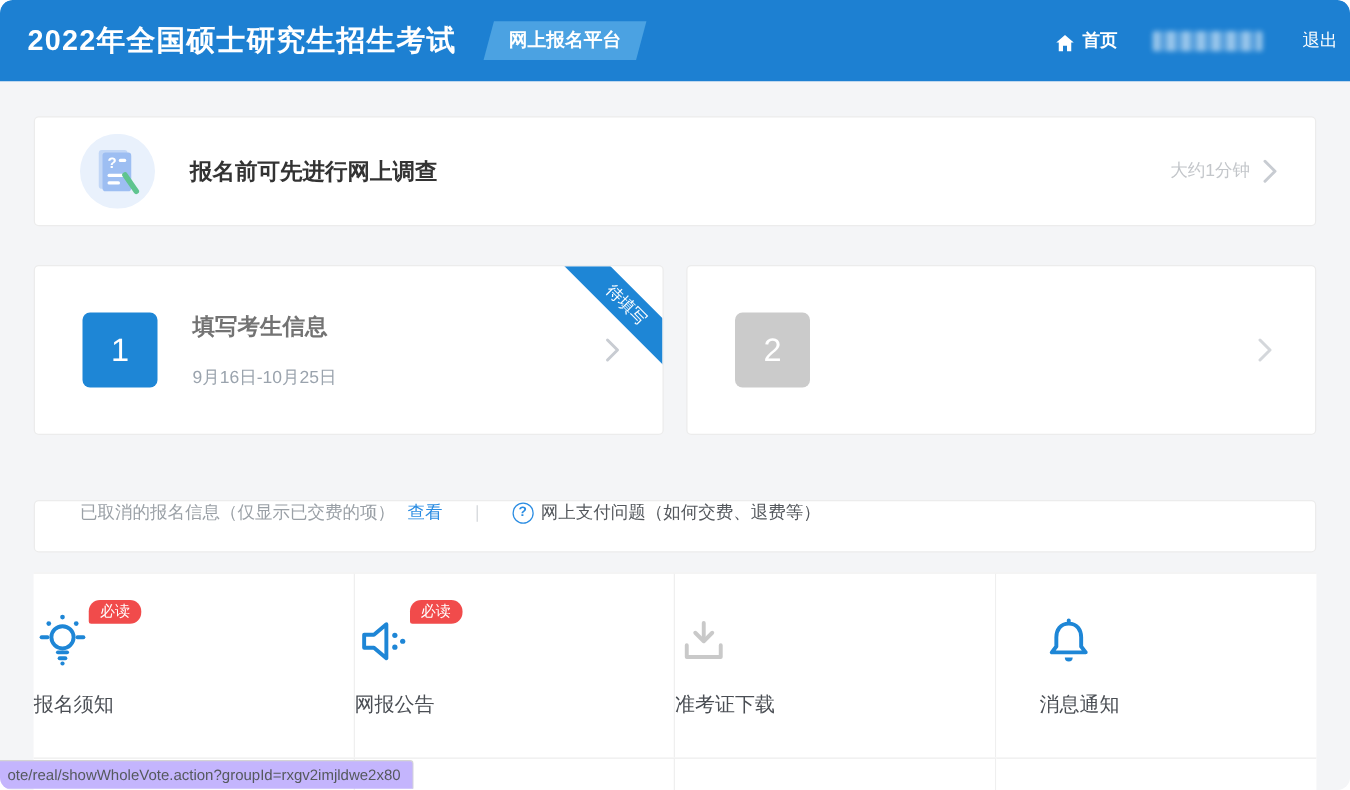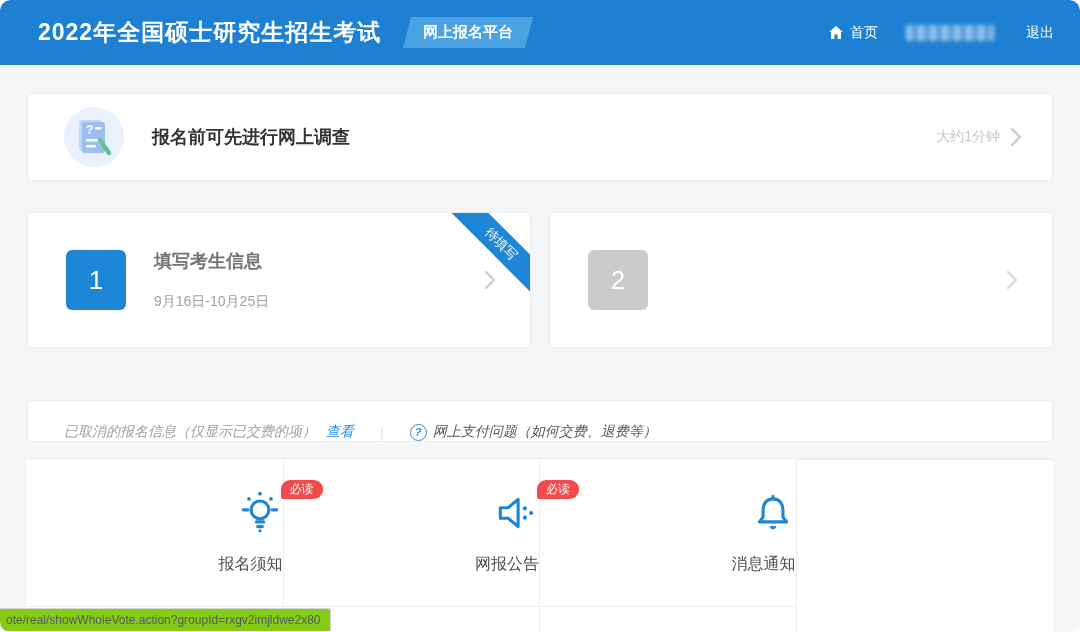--- a/index.html
+++ b/index.html
@@ -1,25 +1,25 @@
 <!DOCTYPE html>
 <html><head>
 <meta charset="utf-8">
 <style>
   html,body{margin:0;padding:0;background:#fff;}
   *{box-sizing:border-box;font-family:"Liberation Sans","DejaVu Sans",sans-serif;}
   .page{position:relative;width:1080px;height:632px;background:#f4f5f7;overflow:hidden;border-radius:10px;}
 
   
-  .topbar{position:absolute;top:0;left:0;right:0;height:65px;background:#1d80d2;display:flex;align-items:center;padding:0 26px;border-radius:10px 10px 0 0;}
+  .topbar{position:absolute;top:0;left:0;right:0;height:65px;background:#1d80d2;display:flex;align-items:center;padding:0 10px;border-radius:10px 10px 0 0;}
   .topbar h1{margin:0 0 0 12px;font-size:23px;font-weight:bold;color:#fff;letter-spacing:1px;}
   .badge-platform{margin-left:26px;background:#4ba2e2;color:#fff;font-size:15px;font-weight:bold;padding:6px 16px;transform:skewX(-15deg);}
   .badge-platform span{display:inline-block;transform:skewX(15deg);}
   .topnav{margin-left:auto;display:flex;align-items:center;color:#fff;font-size:14px;}
-  .nav-home{display:inline-flex;align-items:center;gap:6px;cursor:pointer;}
+  .nav-home{display:inline-flex;align-items:flex-end;gap:6px;cursor:pointer;font-weight:bold;}
   .redacted{width:88px;height:16px;margin:0 32px 0 28px;border-radius:2px;
     background:repeating-linear-gradient(90deg,rgba(255,255,255,.55) 0 6px,rgba(190,215,240,.35) 6px 12px);
     filter:blur(2px);}
   .logout{color:#fff;text-decoration:none;cursor:pointer;}
 
   
   .card{background:#fff;border:1px solid #ececec;border-radius:4px;}
   .survey-card{position:absolute;left:27px;right:27px;top:93px;height:88px;display:flex;align-items:center;padding:0 30px 0 36px;cursor:pointer;}
   .survey-card .title{font-size:18px;font-weight:bold;color:#333;margin-left:28px;}
   .survey-right{margin-left:auto;display:flex;align-items:center;gap:10px;color:#c3c6ca;font-size:14px;}
@@ -32,38 +32,38 @@
   .step-title{font-size:18px;font-weight:bold;color:#737373;}
   .step-dates{font-size:14px;color:#9aa3ad;margin-top:20px;}
   .step-card .chev{margin-left:auto;}
   .step-card.disabled .step-num{background:#cbcbcb;}
   .step-card.disabled .step-title{color:#b6babf;}
   .step-card.disabled .step-dates{color:#b9bdc2;}
   .ribbon{position:absolute;top:0;right:0;width:86px;height:86px;overflow:hidden;pointer-events:none;}
   .ribbon span{position:absolute;display:block;width:130px;padding:4px 0;background:#1e86d6;color:#fff;font-size:13px;text-align:center;transform:rotate(45deg);right:-36px;top:18px;}
 
   
-  .info-strip{position:absolute;left:27px;right:27px;top:400px;height:42px;display:flex;align-items:flex-end;padding:0 36px;font-size:14px;gap:8px;font-style:italic;}
+  .info-strip{position:absolute;left:27px;right:27px;top:400px;height:42px;display:flex;align-items:flex-start;padding:0 36px;font-size:14px;gap:8px;}
   .info-cancelled{color:#9aa0a6;}
   .info-view{color:#2a8ce2;cursor:pointer;margin-left:2px;}
   .info-div{color:#d9dcdf;margin:0 18px;}
   .q-circle{display:inline-flex;align-items:center;justify-content:center;width:17px;height:17px;border:1.5px solid #2a8ce2;border-radius:50%;color:#2a8ce2;font-size:11px;font-weight:bold;margin-right:6px;}
   .info-help{color:#54585d;cursor:pointer;display:inline-flex;align-items:center;}
 
   
   .grid{position:absolute;left:27px;right:27px;top:458px;bottom:-20px;display:grid;grid-template-columns:repeat(4,1fr);grid-template-rows:147px 1fr;background:#fff;border-top:1px solid #ededed;}
-  .cell{border-right:1px solid #efefef;display:flex;flex-direction:column;align-items:flex-end;justify-content:center;gap:18px;cursor:pointer;background:#fff;}
+  .cell{border-right:1px solid #efefef;display:flex;flex-direction:column;align-items:flex-start;justify-content:center;gap:18px;cursor:pointer;background:#fff;}
   .cell:nth-child(4n){border-right:none;padding-left:35px;}
   .cell.stub{border-top:1px solid #ededed;cursor:default;}
   .icon-wrap{position:relative;height:46px;display:flex;align-items:flex-end;}
   .badge-must{position:absolute;top:-10px;right:-40px;background:#f14b4b;color:#fff;font-size:12px;padding:2px 9px;border-radius:9px 9px 9px 2px;line-height:15px;}
   .cell-label{font-size:16px;color:#4a4e54;}
 
   
-  .status-tip{position:absolute;left:0;bottom:1px;background:#84cc16;border:1px solid #d4d4d4;border-left:none;border-bottom:none;border-radius:0 3px 0 0;font-size:12px;color:#55595e;padding:4px 9px 4px 6px;white-space:nowrap;}
+  .status-tip{position:absolute;left:0;bottom:1px;background:#c4b5fd;border:1px solid #d4d4d4;border-left:none;border-bottom:none;border-radius:0 3px 0 0;font-size:12px;color:#55595e;padding:4px 9px 4px 6px;white-space:nowrap;}
 </style>
 </head>
 <body>
 
 <div class="page">
 
   <header class="topbar">
     <h1>2022年全国硕士研究生招生考试</h1>
     <div class="badge-platform"><span>网上报名平台</span></div>
     <nav class="topnav">
@@ -164,20 +164,32 @@
             <circle cx="30.5" cy="17.5" r="2"></circle>
               <circle cx="30.5" cy="26.5" r="2"></circle>
               <circle cx="36.5" cy="22" r="2"></circle>
           </g>
         </svg>
         <span class="badge-must">必读</span>
       </span>
       <span class="cell-label">网报公告</span>
     </div>
 
+    <div class="cell">
+      <span class="icon-wrap">
+        <svg width="46" height="46" viewBox="0 0 44 44">
+          <g fill="none" stroke="#c9c9c9" stroke-width="3" stroke-linecap="round" stroke-linejoin="round">
+            <path d="M22 8 v13"></path>
+            <path d="M15.5 15.5 L22 22 l6.5 -6.5"></path>
+            <path d="M9 25 v9 h26 v-9"></path>
+          </g>
+        </svg>
+      </span>
+      <span class="cell-label">准考证下载</span>
+    </div>
 
     <div class="cell">
       <span class="icon-wrap">
         <svg width="46" height="46" viewBox="0 0 44 44">
           <path d="M22 8.5 c-6.5 0 -9.5 5 -9.5 10.5 v7 l-3.5 4.5 h26 l-3.5 -4.5 v-7 c0 -5.5 -3 -10.5 -9.5 -10.5 z M22 8.5 v-2.5" fill="none" stroke="#1e86d6" stroke-width="3" stroke-linecap="round" stroke-linejoin="round"></path>
           <path d="M19 34.5 a3 3 0 0 0 6 0 z" fill="#1e86d6"></path>
         </svg>
       </span>
       <span class="cell-label">消息通知</span>
     </div>

